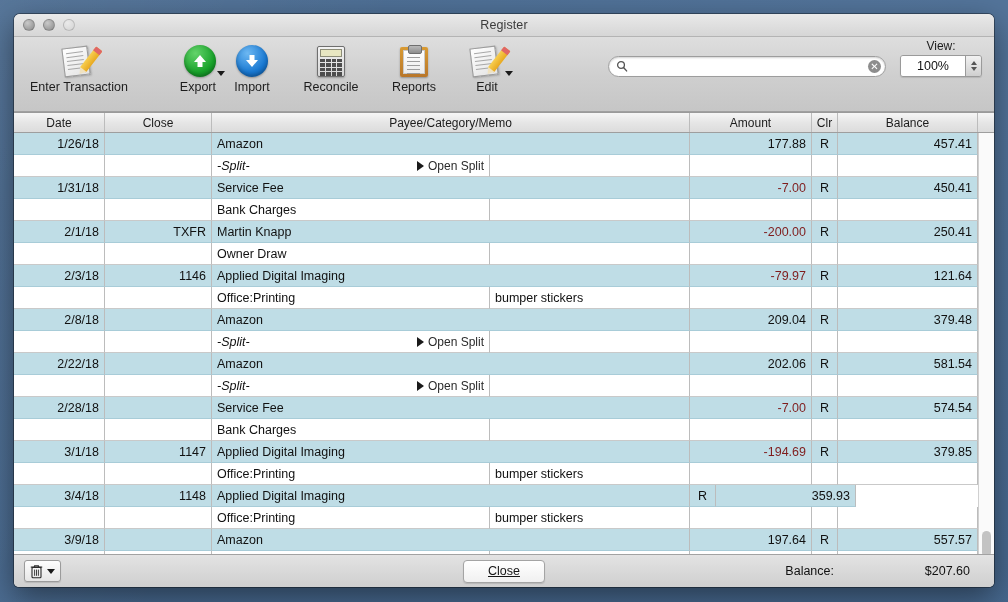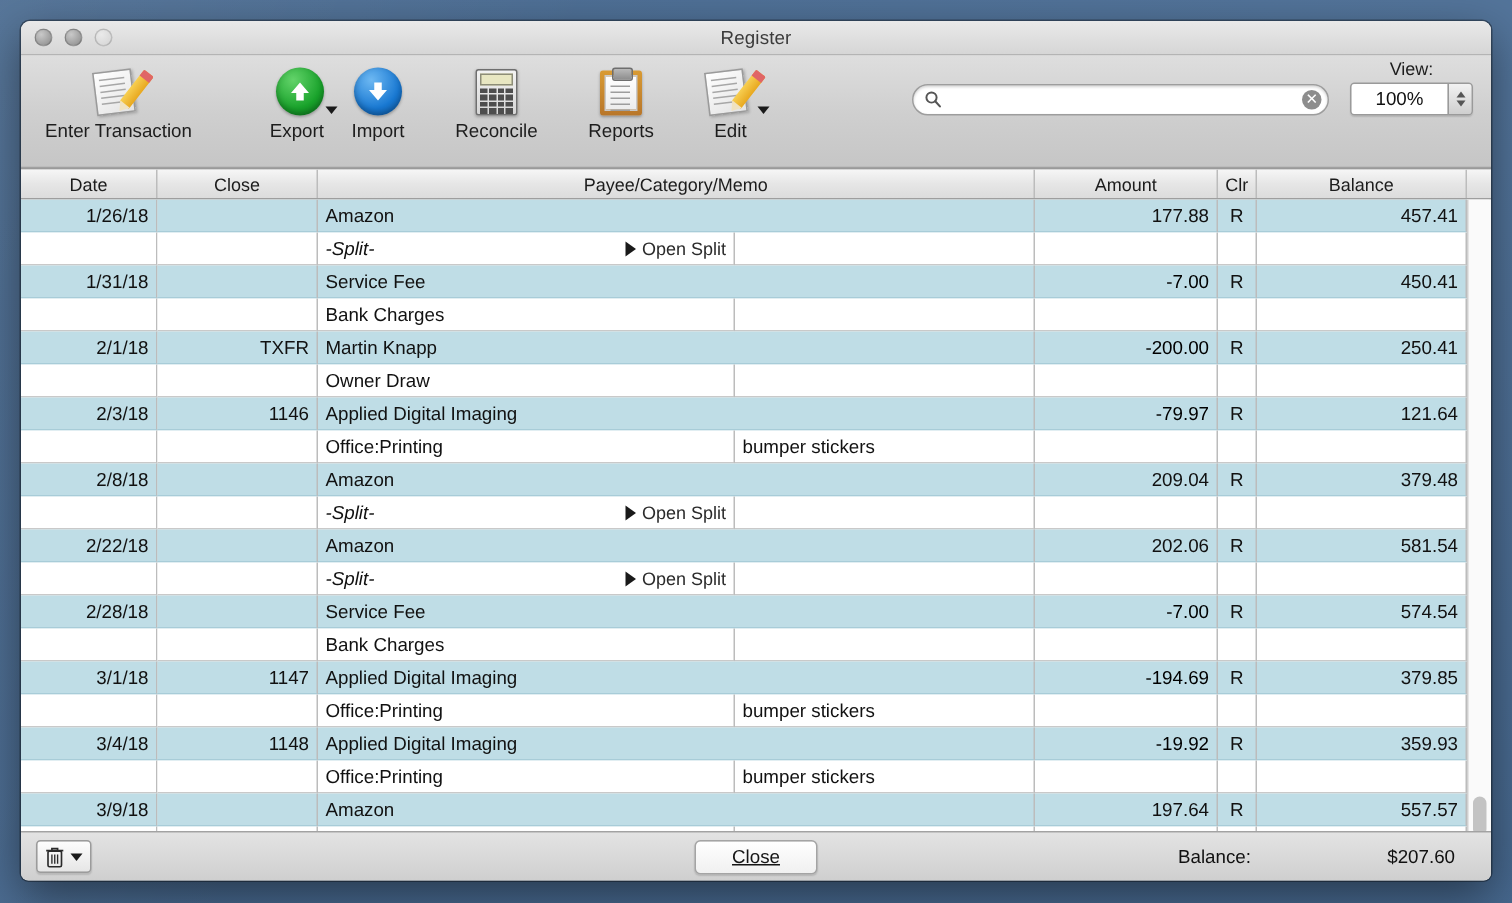--- a/index.html
+++ b/index.html
@@ -237,21 +237,21 @@
     border-right: 1px solid #bcbcbc;
     border-bottom: 1px solid #d2dfe5;
     padding: 0 5px;
     overflow: hidden; white-space: nowrap;
   }
   .row-main .cell { background: #bfdde6; border-bottom-color: #a8ccd8; }
   .row-sub  .cell { background: #ffffff; border-bottom-color: #c9c9c9; }
 
   .cell.right { justify-content: flex-end; padding-left: 10px; }
   .cell.center { justify-content: center; }
-  .cell.neg { color: #000000; }
+  .cell.neg { color: #7f1d1d; }
   .cell.scroll-pad { border-right: none; background: #fff !important; border-bottom: none !important; padding: 0; }
   .row-main .cell.scroll-pad { background: #fff !important; }
 
   
   .c-cat { width: 278px; flex: 0 0 278px; }
   .c-memo { width: 200px; flex: 0 0 200px; }
   .split-label { font-style: italic; }
   .open-split {
     margin-left: auto; display: flex; align-items: center; gap: 4px;
     font-size: 12px; color: #2b2b2b; cursor: default;
@@ -622,21 +622,20 @@
           <div class="cell c-memo">bumper stickers</div>
           <div class="cell c-amt"></div>
           <div class="cell c-clr"></div>
           <div class="cell c-bal"></div>
           <div class="cell c-scroll scroll-pad"></div>
         </div>
         <div class="txn row-main">
           <div class="cell c-date right">3/4/18</div>
           <div class="cell c-num right">1148</div>
           <div class="cell c-payee">Applied Digital Imaging</div>
-          <div class="cell c-amt right neg">-19.92</div>
           <div class="cell c-clr center">R</div>
           <div class="cell c-bal right">359.93</div>
           <div class="cell c-scroll scroll-pad"></div>
         </div>
         <div class="txn row-sub">
           <div class="cell c-date"></div>
           <div class="cell c-num"></div>
           <div class="cell c-cat">
             <span>Office:Printing</span>
           </div>

